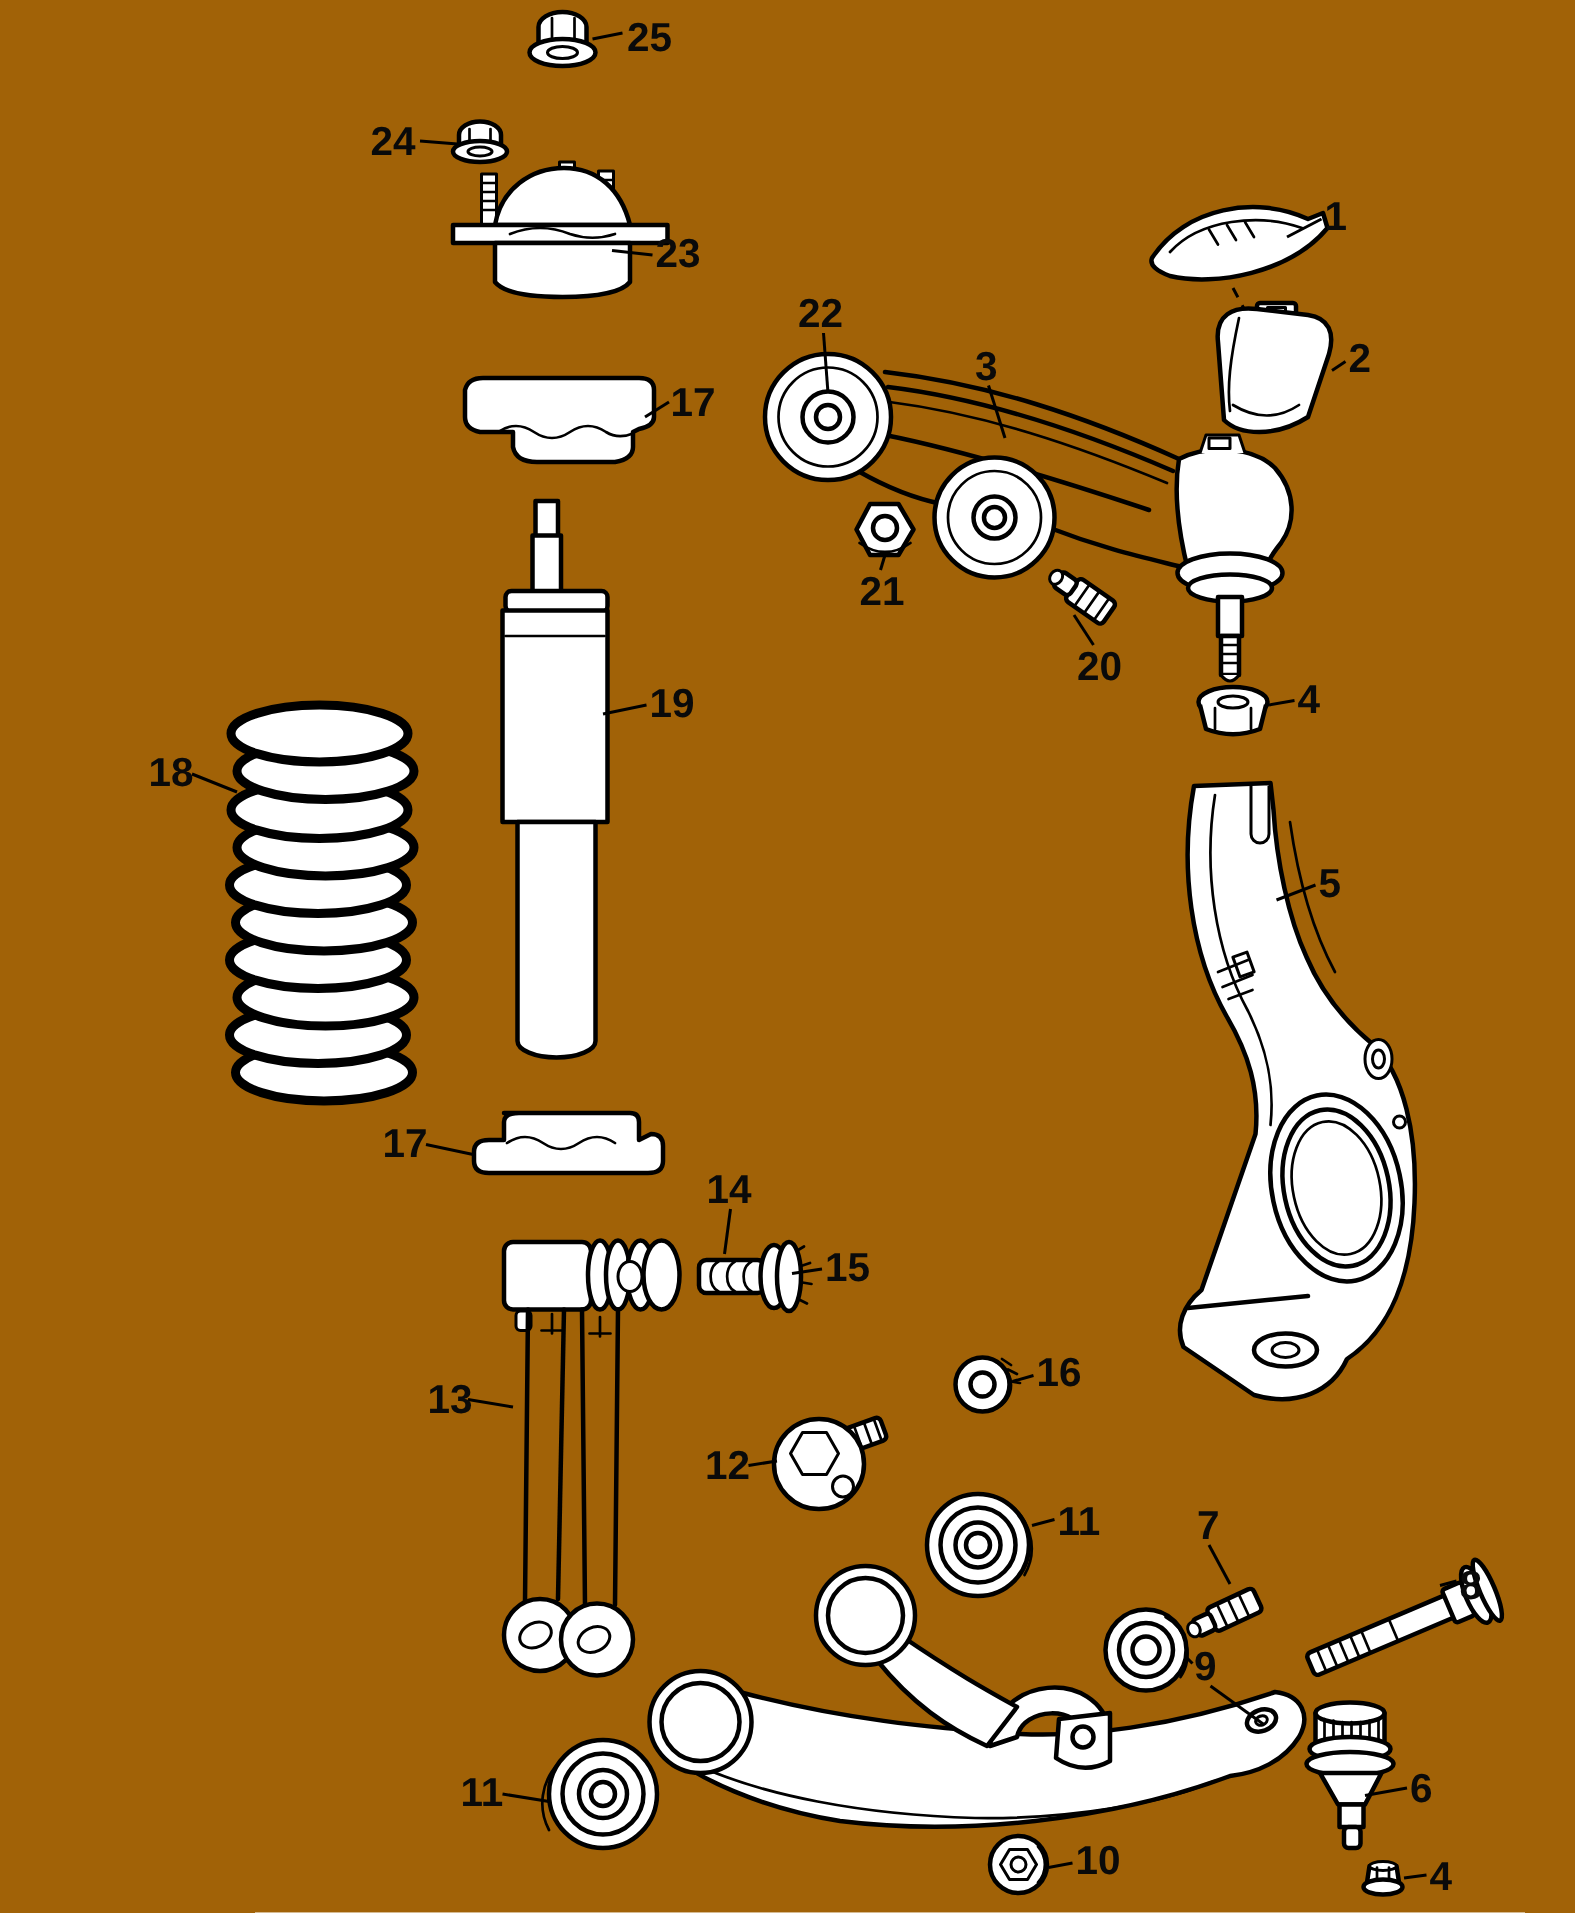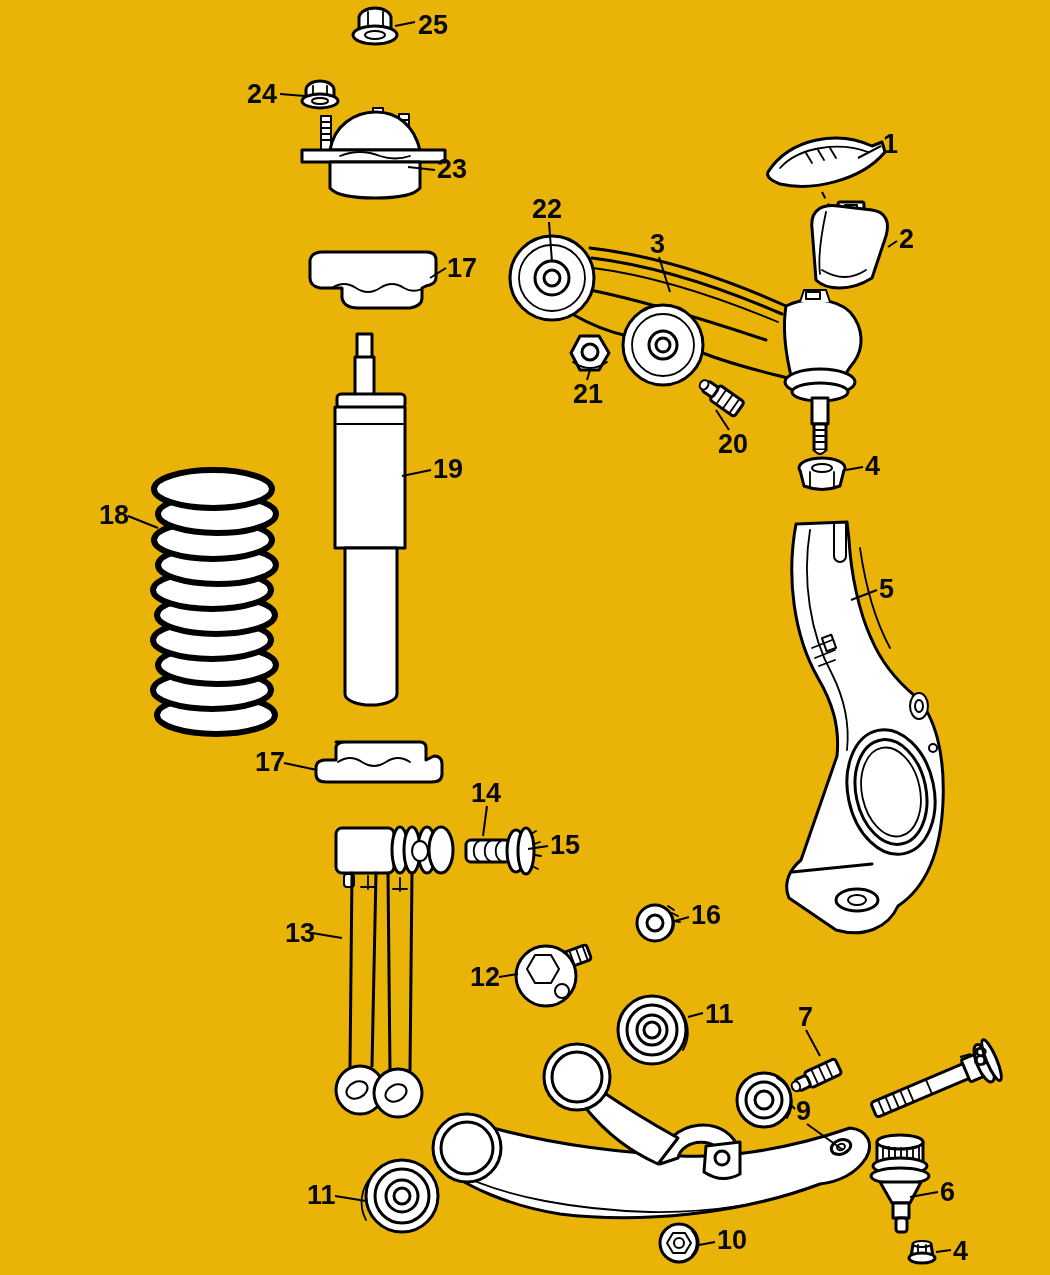--- a/index.html
+++ b/index.html
@@ -1,16 +1,16 @@
 <!DOCTYPE html>
 <html><head>
 <meta charset="utf-8">
 <style>
   html,body{margin:0;padding:0;background:#ffffff;}
-  .stage{position:relative;width:1050px;height:1275px;background:#eab308;overflow:hidden;
+  .stage{position:relative;width:1050px;height:1275px;background:#a16207;overflow:hidden;
          font-family:"Liberation Sans",sans-serif;}
   svg{display:block}
   .ln{fill:none;stroke:#000;stroke-width:3;stroke-linecap:round;stroke-linejoin:round;}
   .thin{fill:none;stroke:#000;stroke-width:1.8;stroke-linecap:round;}
   .fw{fill:#fff;stroke:#000;stroke-width:3;stroke-linejoin:round;}
   .fw2{fill:#fff;stroke:#000;stroke-width:2;stroke-linejoin:round;}
   .coil{fill:#fff;stroke:#000;stroke-width:6;}
   .leader{fill:none;stroke:#000;stroke-width:2;}
   .dash{stroke-dasharray:7 6;}
   .callout{font:bold 27px "Liberation Sans",sans-serif;fill:#0a0a0a;}

